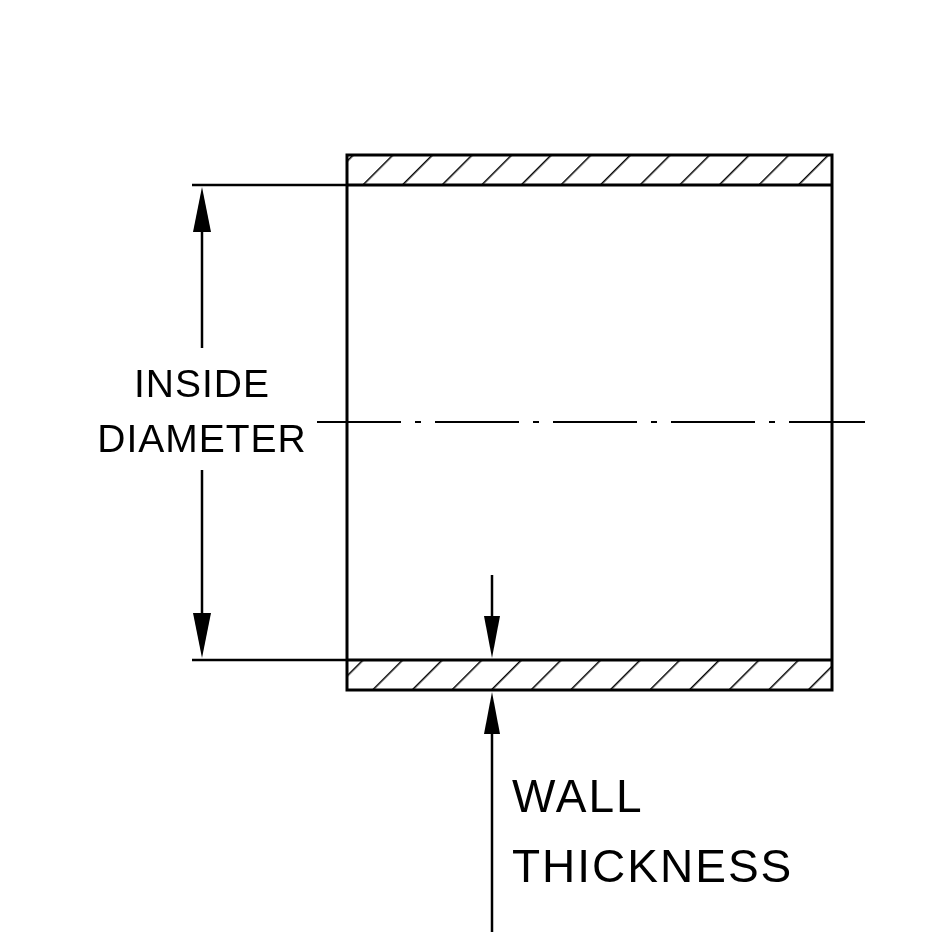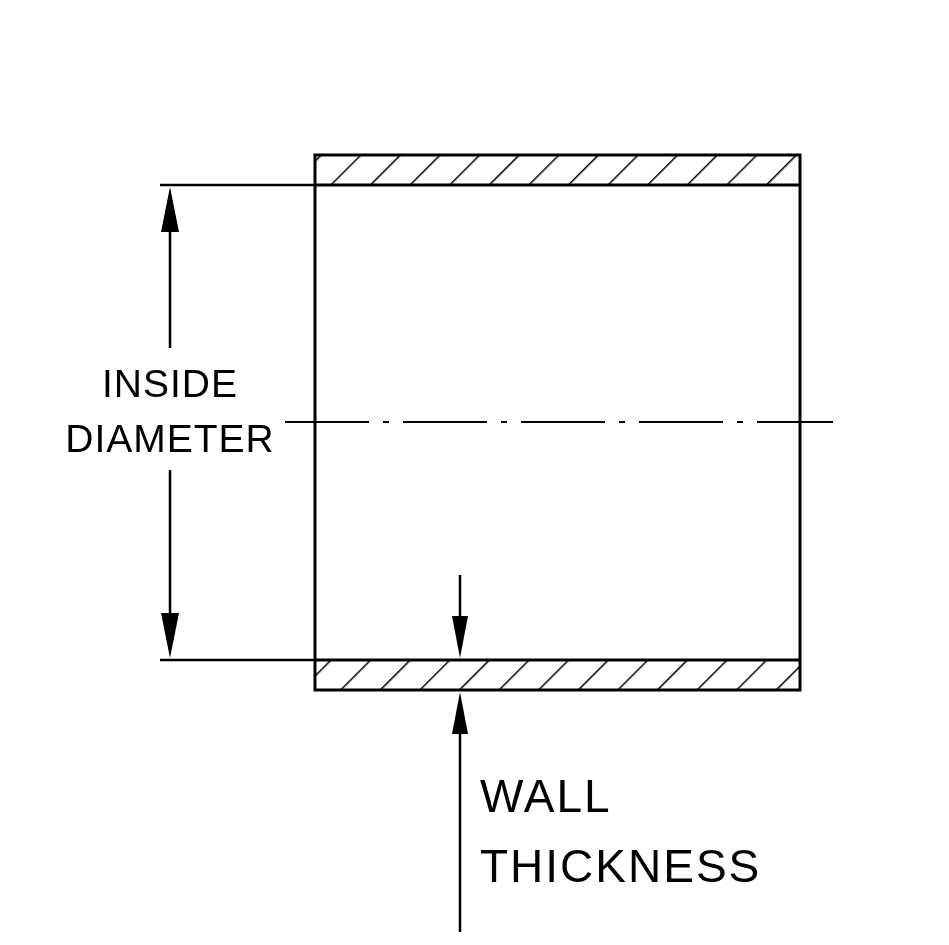--- a/index.html
+++ b/index.html
@@ -6,20 +6,21 @@
     margin: 0;
     padding: 0;
     background: #ffffff;
   }
   .canvas {
     position: relative;
     width: 867px;
     height: 945px;
     background: #ffffff;
     overflow: hidden;
+    padding-left: 32px;
   }
   svg text {
     font-family: "Liberation Sans", "DejaVu Sans", sans-serif;
     fill: #000000;
   }
   .dim-label {
     font-size: 39px;
     letter-spacing: 1px;
   }
   .callout-label {

